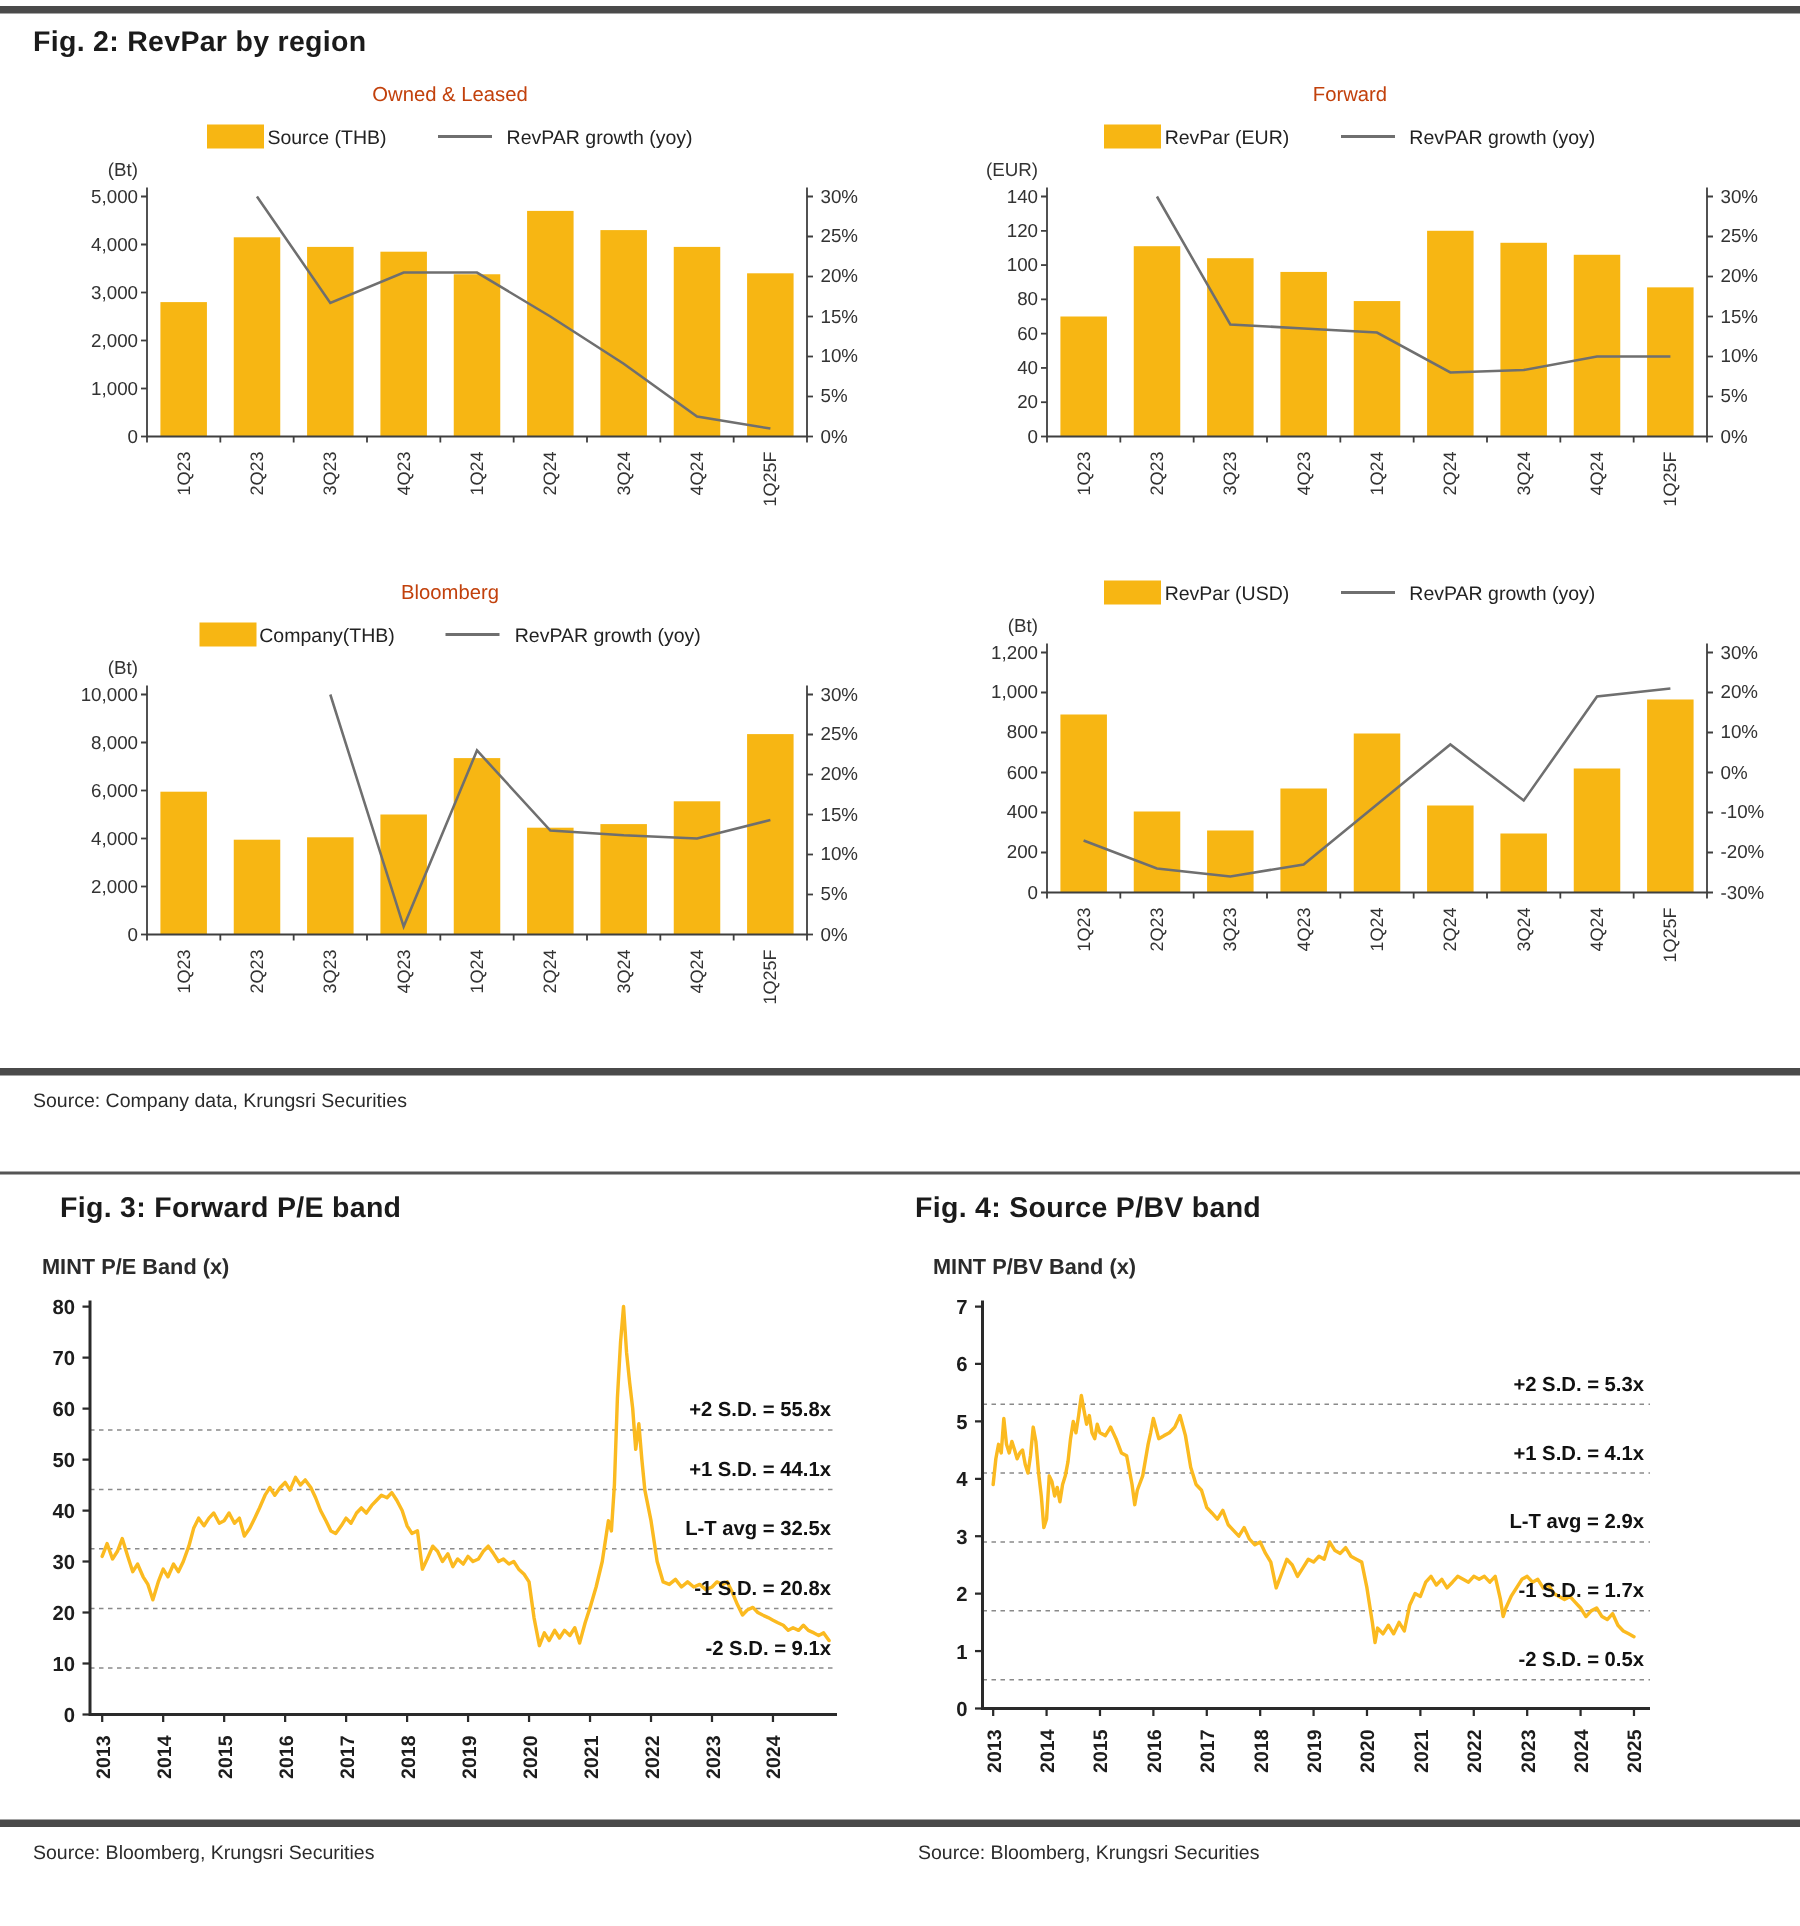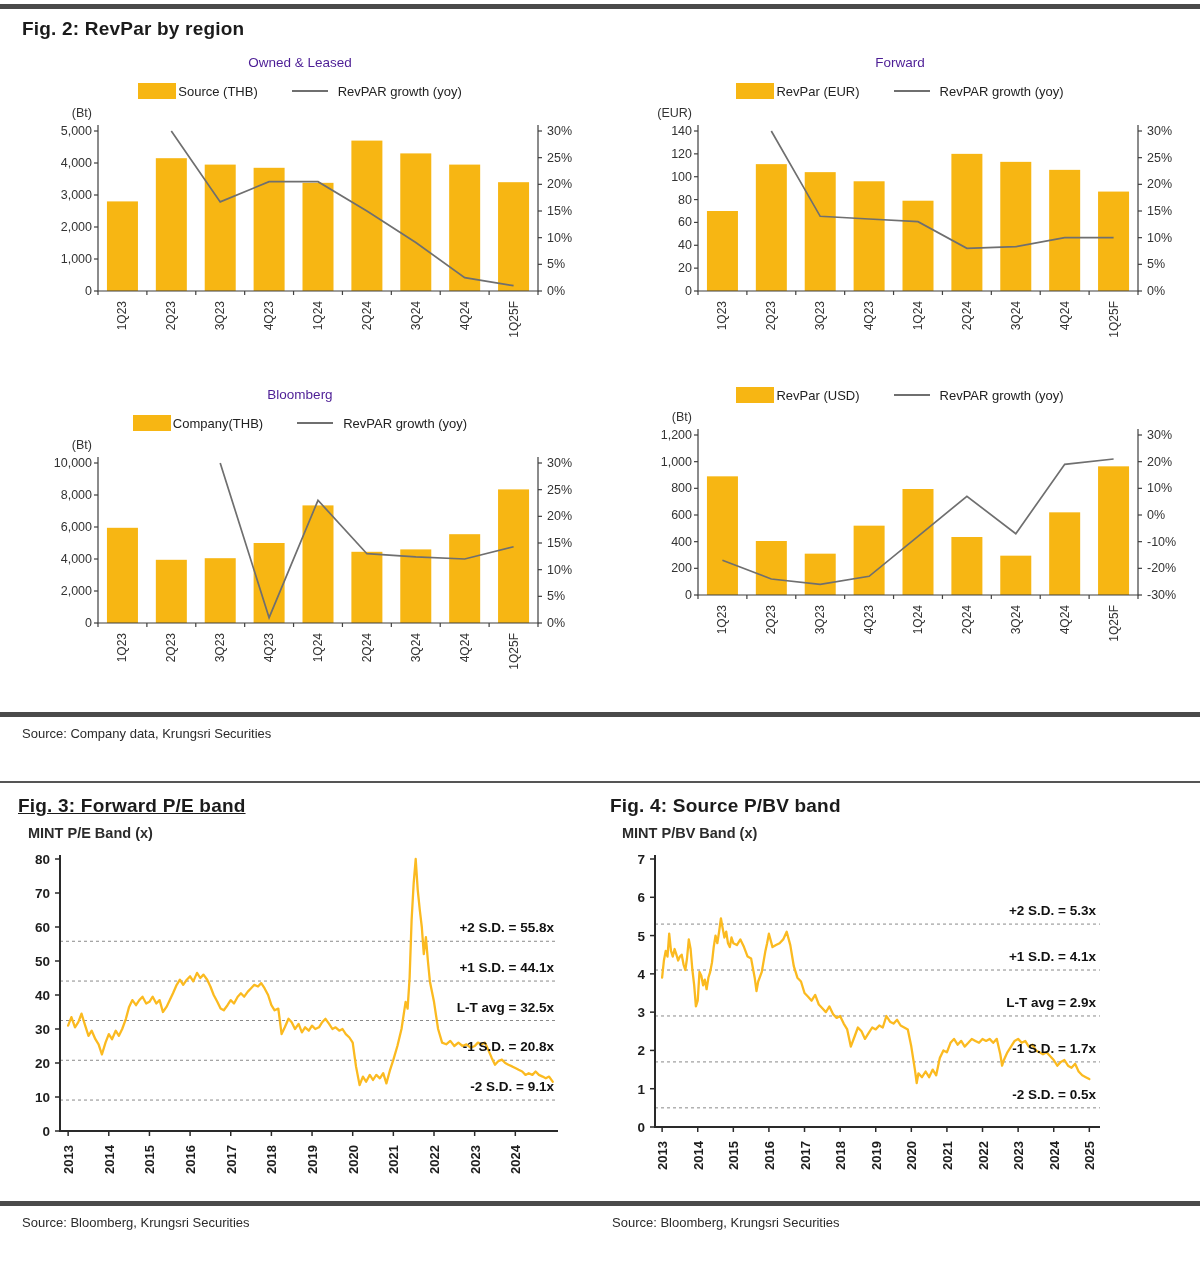--- a/index.html
+++ b/index.html
@@ -8,37 +8,37 @@
     width:1200px; height:1284px; background:#ffffff; overflow:hidden;
     font-family:"Liberation Sans", sans-serif; color:#1c1c1c; position:relative;
   }
   .rule-thick { height:5px; background:#4a4a4a; }
   .rule-thin  { height:2px; background:#555; }
   #top-rule { margin-top:4px; }
   .fig-title { font-size:19px; font-weight:700; color:#1b1b1b; letter-spacing:.2px; }
   #fig2-title { margin:9px 0 2px 22px; }
   .grid2 { display:grid; grid-template-columns:600px 600px; }
   .cell { height:332px; overflow:hidden; }
-  .c-title { text-align:center; font-size:13.5px; color:#4c1d95; margin-top:13px; }
+  .c-title { text-align:center; font-size:13.5px; color:#c2410c; margin-top:13px; }
   .legend { display:flex; justify-content:center; align-items:center; margin-top:13px;
             font-size:13px; color:#222; }
   .sw  { width:38px; height:16px; display:inline-block; background:#f7b613; margin-right:2px; }
   .lsw { width:36px; height:0; border-top:2px solid #6f6f6f; display:inline-block;
          margin:0 10px 0 34px; }
   svg { display:block; }
   svg text { font-family:"Liberation Sans", sans-serif; }
   .combo { margin:2px 0 0 10px; }
   .src-line { font-size:13px; color:#2b2b2b; }
   #src-fig2 { margin:9px 0 0 22px; }
   #mid-rule { margin-top:6px; }
   #band-divider { margin-top:40px; }
   .band-head { display:grid; grid-template-columns:600px 600px; margin-top:12px; }
-  .band-head .fig-title:nth-child(1){ padding-left:18px;text-decoration:underline; }
+  .band-head .fig-title:nth-child(1){ padding-left:40px; }
   .band-head .fig-title:nth-child(2){ padding-left:10px; }
-  .band-sub { display:grid; grid-template-columns:600px 600px; margin-top:8px; }
+  .band-sub { display:grid; grid-template-columns:600px 600px; margin-top:20px; }
   .band-sub div { font-size:14.5px; font-weight:600; color:#2b2b2b; }
   .band-sub div:nth-child(1){ padding-left:28px; }
   .band-sub div:nth-child(2){ padding-left:22px; }
   .band-row { display:grid; grid-template-columns:600px 600px; margin-top:6px; }
   #bottom-rule { margin-top:2px; }
   .src-row { display:grid; grid-template-columns:600px 600px; margin-top:9px; }
   .src-row div:nth-child(1){ padding-left:22px; }
   .src-row div:nth-child(2){ padding-left:12px; }
 </style>
 </head>

